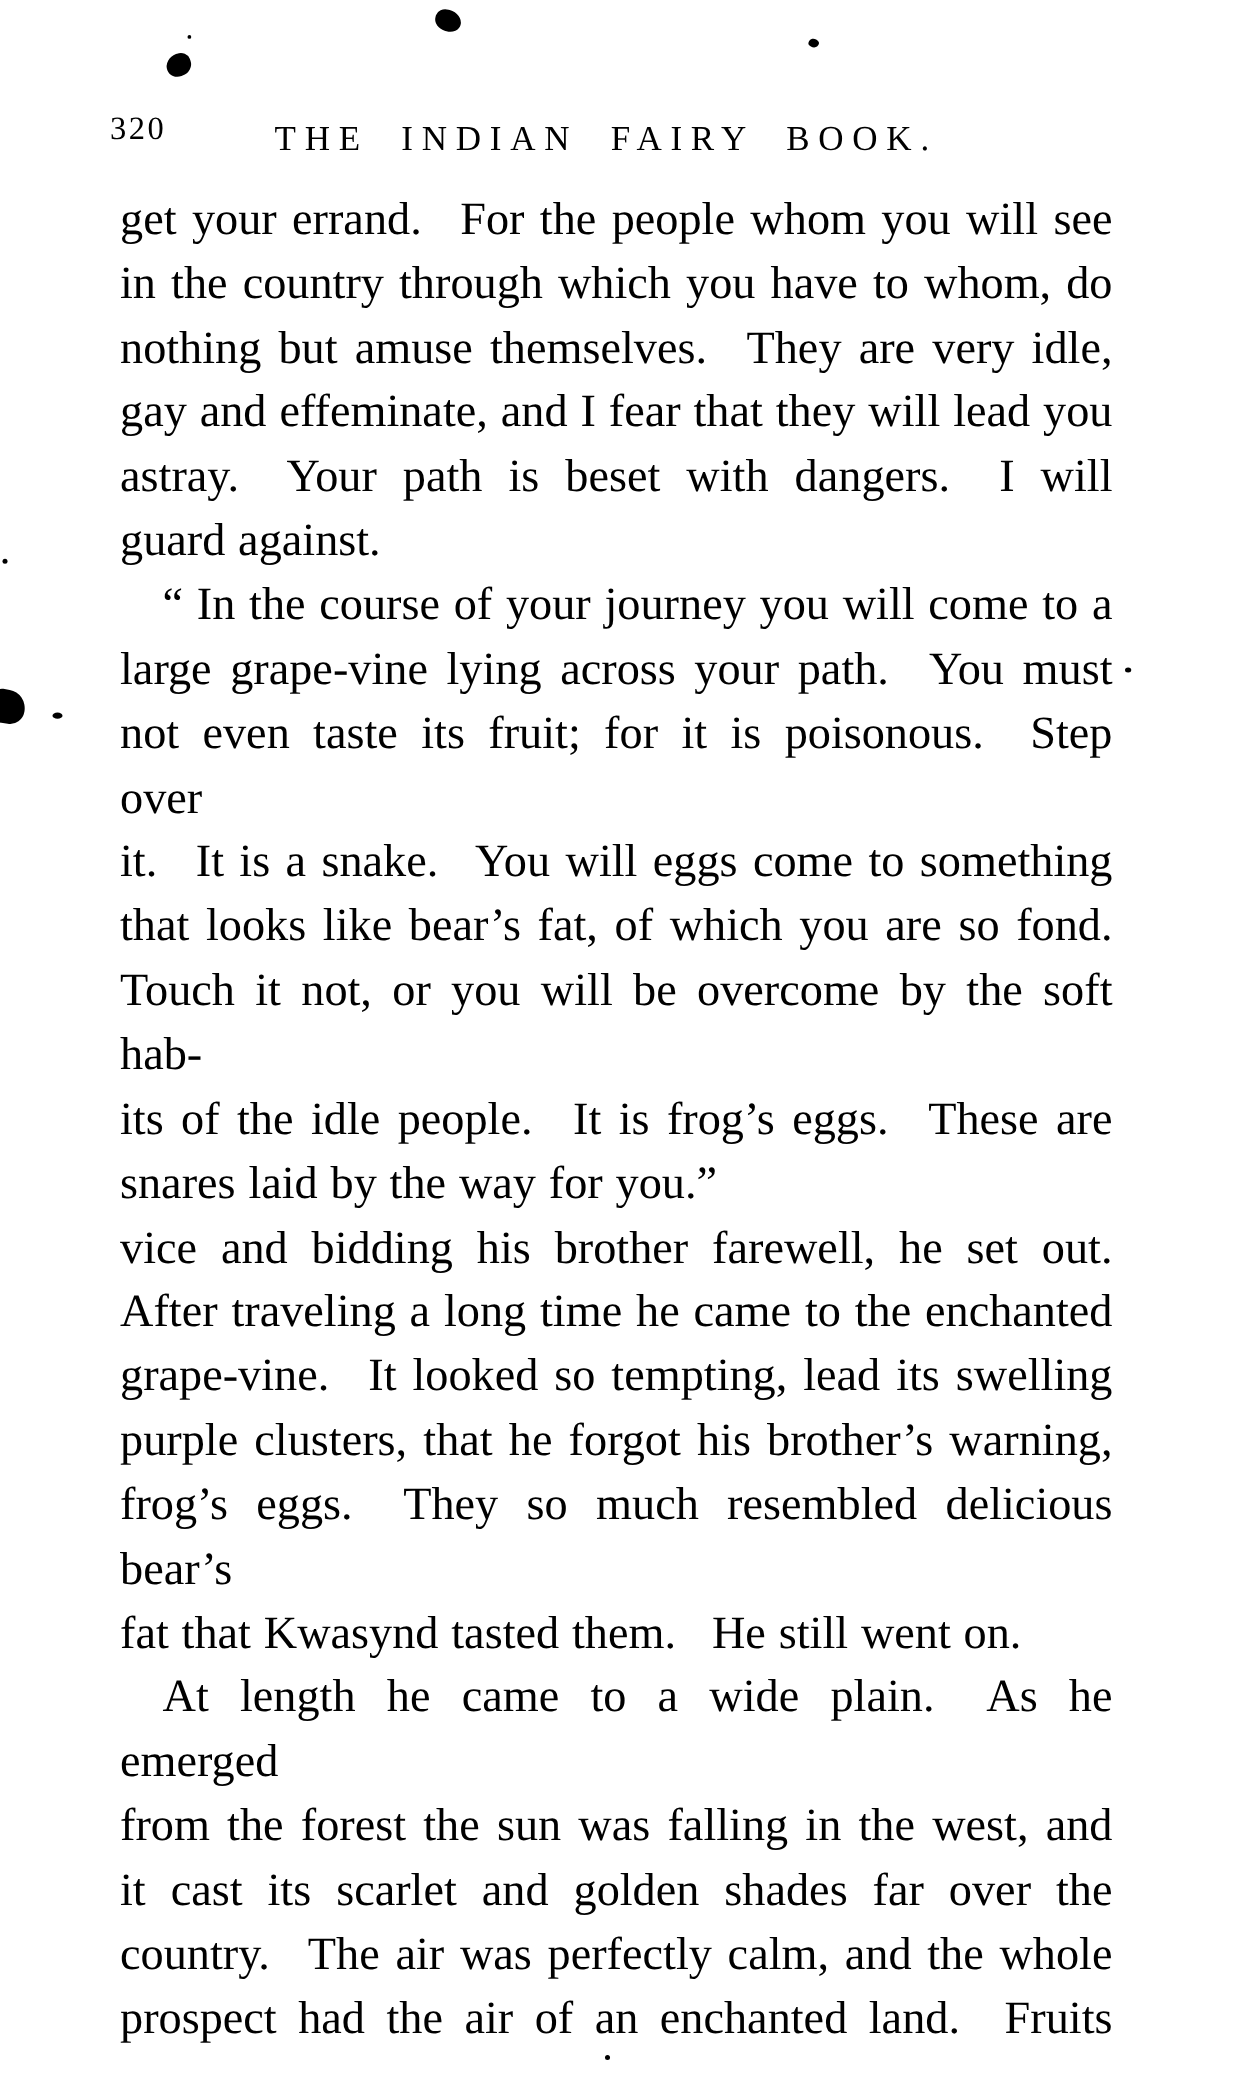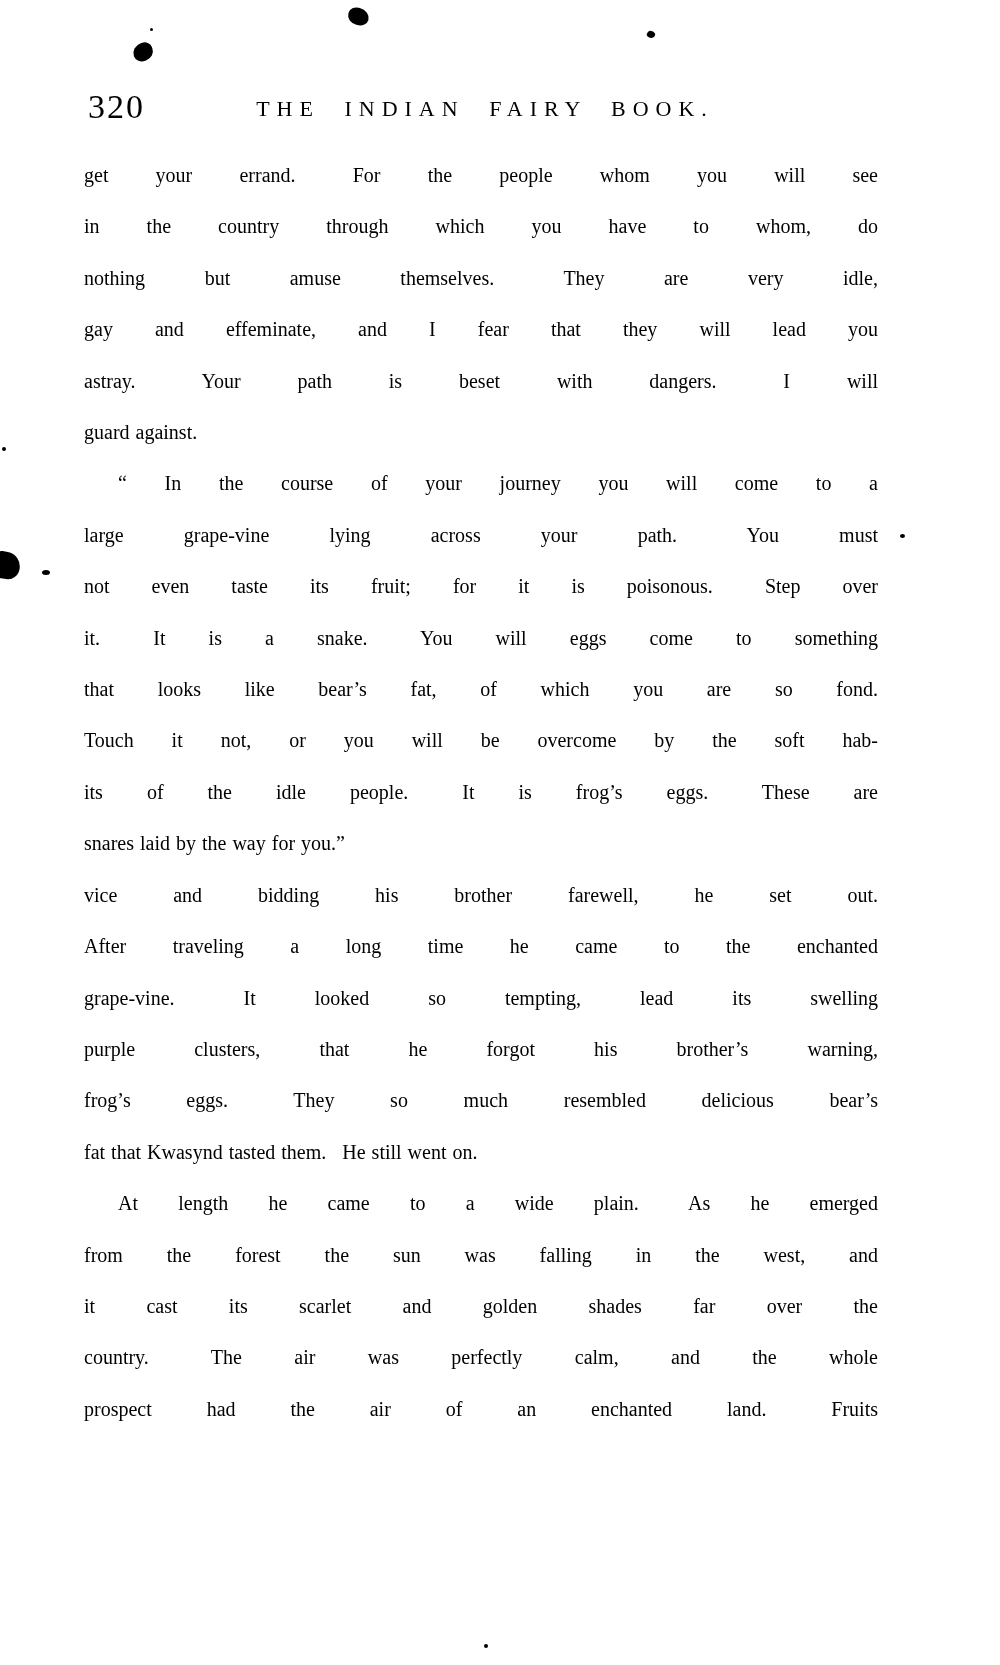--- a/index.html
+++ b/index.html
@@ -9,40 +9,40 @@
     height: 1665px;
     background: #ffffff;
     color: #000000;
     font-family: "Liberation Serif", "DejaVu Serif", serif;
     overflow: hidden;
   }
   .page-number {
     position: absolute;
     left: 88px;
     top: 88px;
-    font-size: 34px;
+    font-size: 26px;
     letter-spacing: 2px;
   }
   .running-header {
     position: absolute;
     left: 88px;
     top: 96px;
     width: 794px;
     text-align: center;
-    font-size: 22px;
+    font-size: 28px;
     letter-spacing: 7px;
     word-spacing: 12px;
     white-space: nowrap;
   }
   .body-text {
     position: absolute;
-    left: 84px;
+    left: 96px;
     top: 150px;
     width: 794px;
-    font-size: 20px;
+    font-size: 37px;
     line-height: 51.4px;
     word-spacing: 1px;
   }
   .line {
     text-align: justify;
     text-align-last: justify;
   }
   .line.last { text-align-last: left; }
   .line.indent { text-indent: 34px; }
   .ink-spot {

